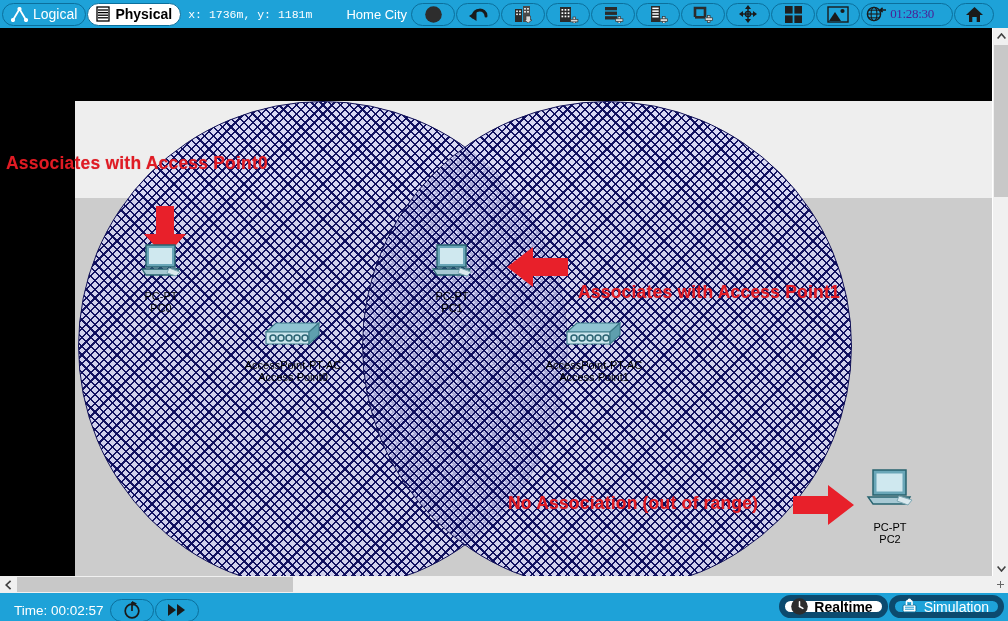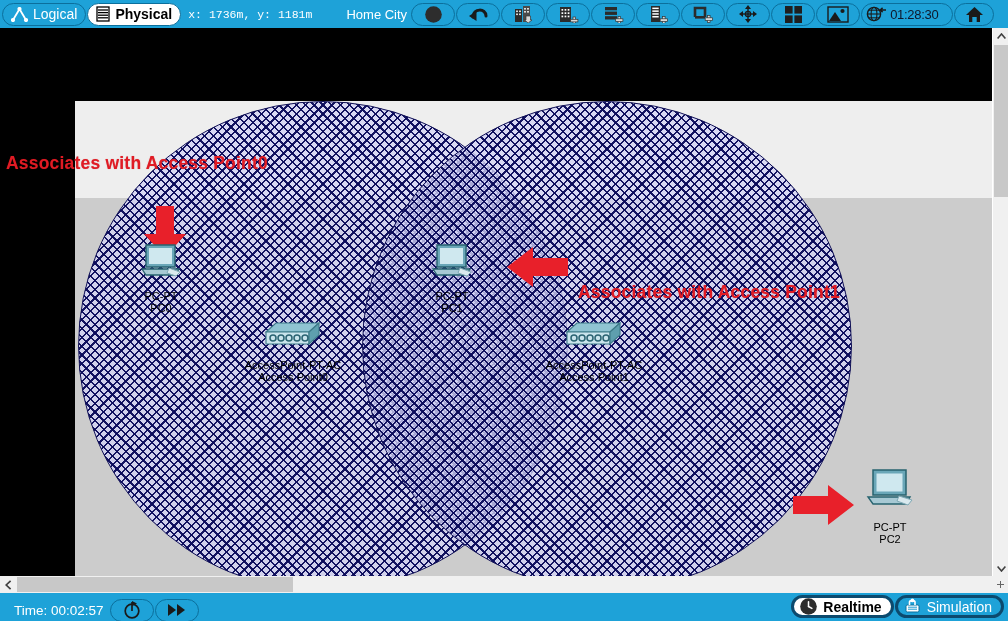--- a/index.html
+++ b/index.html
@@ -72,23 +72,24 @@
     margin: 0 4px 0 24px;
     white-space: nowrap;
   }
   .time-pill {
     width: 92px;
     justify-content: flex-start;
     padding: 0 4px;
   }
   .time-pill .clock-time {
     font-size: 13px;
-    color: #0f172a;
+    color: #4c1d95;
     margin-left: 3px;
     letter-spacing: -0.3px;
+    font-family: Liberation Serif, serif;
   }
   .home-pill { width: 40px; justify-content: center; padding: 0; }
 
   svg.gi { display: block; }
 
   
   .workspace {
     position: absolute;
     left: 0; top: 28px;
     width: 992px;
@@ -219,21 +220,21 @@
   }
   .mode-group {
     position: absolute;
     right: 4px; top: 2px;
     display: flex;
     align-items: center;
   }
   .mode-pill {
     display: flex; align-items: center;
     height: 23px;
-    border: 3px solid #0c4a6e;
+    border: 6px solid #0c4a6e;
     border-radius: 12px;
     box-sizing: border-box;
     padding: 0 9px 0 5px;
     margin-left: 1px;
     font-size: 14px;
     white-space: nowrap;
   }
   .mode-pill.on { background: #ffffff; color: #000; font-weight: bold; }
   .mode-pill.off { color: #ffffff; }
   .mode-pill .mode-label { margin-left: 5px; }
@@ -462,20 +463,21 @@
       </svg>
     </div>
 
     <div class="annot" style="left:578px; top:254px;">Associates with Access Point1</div>
     <div class="arrow" style="left:507px; top:215px;">
       <svg class="gi" width="62" height="48" viewBox="0 0 62 48">
         <path d="M0 24 L26 4 L26 15 L61 15 L61 33 L26 33 L26 44 Z" fill="#e8202a"></path>
       </svg>
     </div>
 
+    <div class="annot" style="left:508px; top:465px;">No Association (out of range)</div>
     <div class="arrow" style="left:793px; top:453px;">
       <svg class="gi" width="62" height="48" viewBox="0 0 62 48">
         <path d="M61 24 L35 4 L35 15 L0 15 L0 33 L35 33 L35 44 Z" fill="#e8202a"></path>
       </svg>
     </div>
 
     <div class="node" style="left:161px; top:215px;">
       <span>
         <svg class="gi" width="44" height="40" viewBox="0 0 44 40" style="margin:0 auto;">
           <path d="M7 2 L36 2 L36 24 L7 24 Z" fill="#6aa7b8" stroke="#27636f" stroke-width="1.4"></path>

